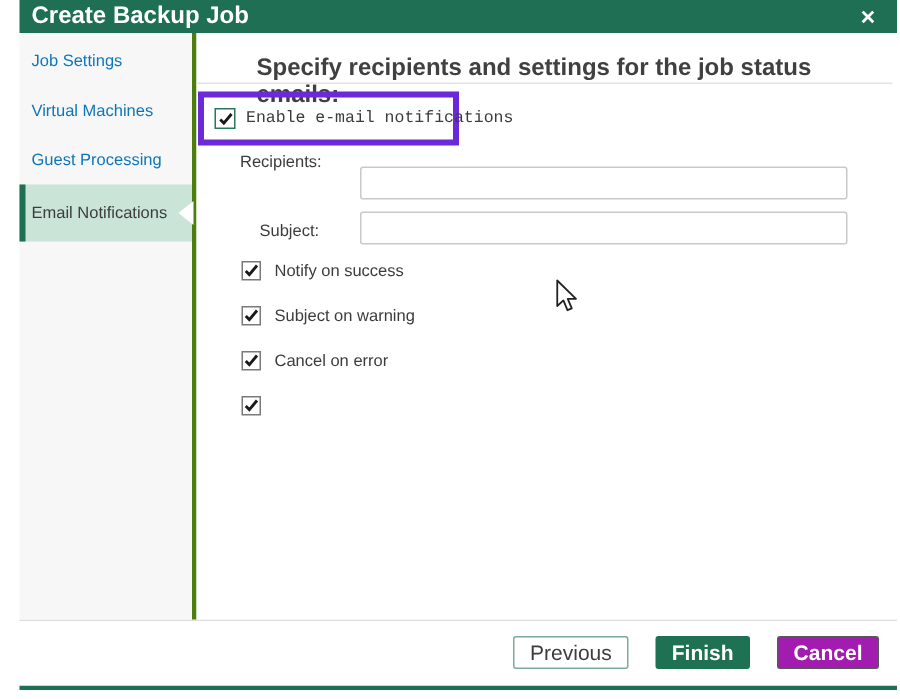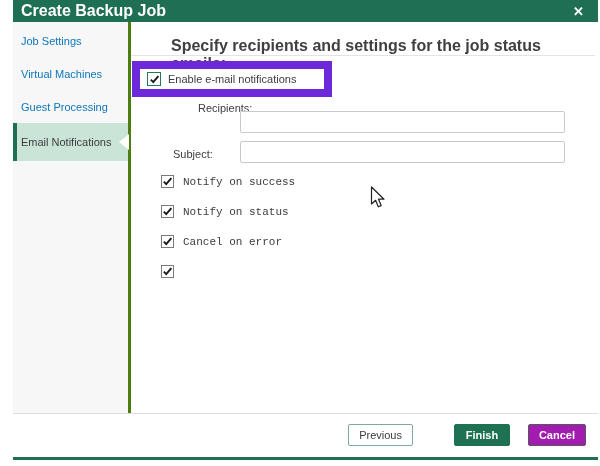--- a/index.html
+++ b/index.html
@@ -30,50 +30,50 @@
                       border-bottom:8px solid transparent; border-right:10px solid #ffffff;
                       z-index:2; }
 
   .content { position:relative; flex:1; background:#fff; }
   .content-header { position:absolute; left:0; top:15px; font-size:16px;
                     font-weight:600; color:#404040;margin-left:40px; }
   .header-divider { position:absolute; top:33px; left:0; right:3px;
                     border-top:1px solid #e3e3e3; }
 
   
-  .redbox { position:absolute; left:1px; top:39px; width:200px; height:36px;
-            border:8px solid #6d28d9; display:flex; align-items:center;
-            padding-left:7px; gap:7px; background:transparent; }
+  .redbox { position:absolute; left:1px; top:39px; width:174px; height:36px;
+            border:4px solid #6d28d9; display:flex; align-items:center;
+            padding-left:7px; gap:7px; background:transparent;font-family:Liberation Mono, monospace; }
 
   
   .cb { width:13px; height:13px; background:#fff; border:1px solid #7a7a7a;
         display:flex; align-items:center; justify-content:center; flex:0 0 auto;
         cursor:pointer; }
   .cb.green { width:14px; height:14px; border-color:#2a7659; }
   .cb svg { display:block; overflow:visible; }
   .cb-label { font-size:11px; color:#3c3c3c; white-space:nowrap; }
 
   
   .field-label { position:absolute; font-size:11px; color:#3c3c3c; }
   .field-input { position:absolute; width:325px; height:22px; border:1px solid #c9c9c9;
                  border-radius:2px; background:#fff; font-size:11px; padding:0 6px;
                  font-family:"Liberation Sans", sans-serif; color:#3c3c3c; outline:none; }
 
   
-  .opt-row { position:absolute; display:flex; align-items:flex-end; gap:9px; height:15px;font-family:Liberation Mono, monospace; }
+  .opt-row { position:absolute; display:flex; align-items:center; gap:9px; height:15px; }
 
   
   .footer { height:44px; border-top:1px solid #dddddd; background:#fff;
             display:flex; justify-content:flex-end; align-items:flex-start;
             gap:18px; padding:10px 12px 0 0; }
-  .btn { height:22px; min-width:56px; font-size:11px; border-radius:2px;
+  .btn { height:22px; min-width:56px; font-size:14px; border-radius:2px;
          font-family:"Liberation Sans", sans-serif; cursor:pointer;
          padding:0 10px; line-height:20px; text-align:center; }
   .btn.secondary { background:#ffffff; border:1px solid #7dab97; color:#3c3c3c; }
-  .btn.primary   { background:#1e7153; border:1px solid #1e7153; color:#fff; font-weight:600;margin-left:23px; }
+  .btn.primary   { background:#1e7153; border:1px solid #1e7153; color:#fff; font-weight:600; }
   .btn.cancel    { background:#a21caf; border:1px solid #58585a; color:#fff; font-weight:600; }
 
   .cursor { position:absolute; left:370px; top:186px; z-index:5; pointer-events:none; }
 </style>
 </head>
 <body>
 
 <div class="page">
   <div class="dialog">
 
@@ -106,41 +106,41 @@
         <div class="redbox" id="enable-row">
             <span class="cb green">
               <svg width="11" height="11" viewBox="0 0 12 12">
                 <path d="M2 6.2 L4.6 8.8 L10.2 2.2" fill="none" stroke="#1a1a1a" stroke-width="2.1"></path>
               </svg>
             </span>
             <span class="cb-label">Enable e-mail notifications</span>
           </div>
 
         <div id="fields">
-            <div class="field-label" style="left: 29px; top: 80px; margin-left: 38px;">Recipients:</div>
+            <div class="field-label" style="left: 29px; top: 80px;">Recipients:</div>
             <input class="field-input" type="text" style="left: 109px; top: 89px;">
             <div class="field-label" style="left: 29px; top: 126px; margin-left: 13px;">Subject:</div>
             <input class="field-input" type="text" style="left: 109px; top: 119px;">
           </div>
         <div id="options">
             <div class="opt-row" style="left: 30px; top: 151px;">
               <span class="cb">
                 <svg width="11" height="11" viewBox="0 0 12 12">
                   <path d="M2 6.2 L4.6 8.8 L10.2 2.2" fill="none" stroke="#1a1a1a" stroke-width="2.1"></path>
                 </svg>
               </span>
               <span class="cb-label">Notify on success</span>
             </div>
             <div class="opt-row" style="left: 30px; top: 181px;">
               <span class="cb">
                 <svg width="11" height="11" viewBox="0 0 12 12">
                   <path d="M2 6.2 L4.6 8.8 L10.2 2.2" fill="none" stroke="#1a1a1a" stroke-width="2.1"></path>
                 </svg>
               </span>
-              <span class="cb-label">Notify on status</span>
+              <span class="cb-label">Subject on warning</span>
             </div>
             <div class="opt-row" style="left: 30px; top: 211px;">
               <span class="cb">
                 <svg width="11" height="11" viewBox="0 0 12 12">
                   <path d="M2 6.2 L4.6 8.8 L10.2 2.2" fill="none" stroke="#1a1a1a" stroke-width="2.1"></path>
                 </svg>
               </span>
               <span class="cb-label">Cancel on error</span>
             </div>
             <div class="opt-row" style="left: 30px; top: 241px;">

